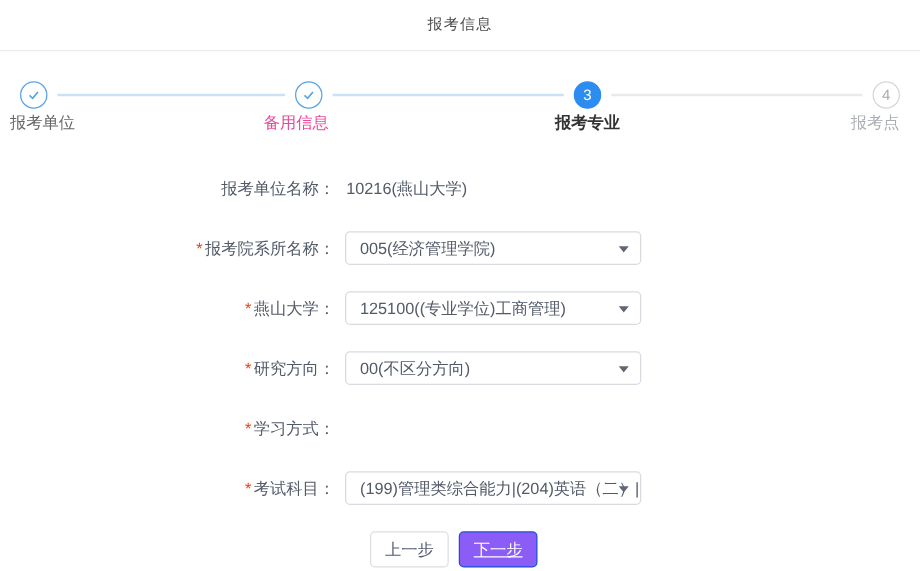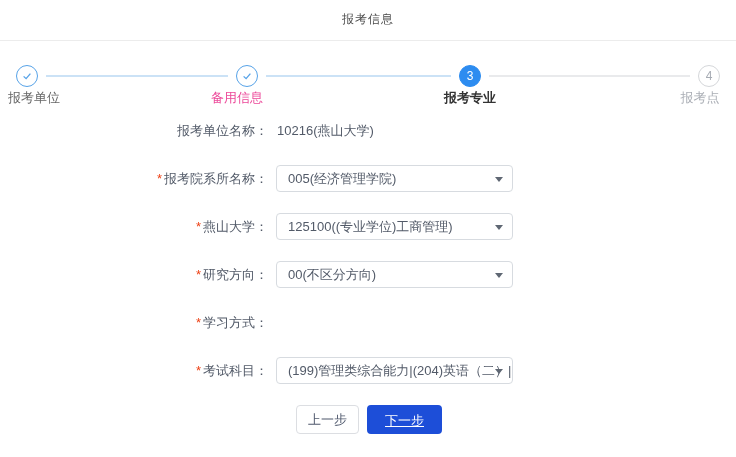--- a/index.html
+++ b/index.html
@@ -28,39 +28,39 @@
   .l2 { left:266px; width:185px; }
   .l3 { left:489px; width:201px; }
   .step-label { position:absolute; top:48px; font-size:13px; white-space:nowrap; }
   .lab1 { left:8px; color:#666; }
   .lab2 { left:237px; transform:translateX(-50%); color:#ec4899; }
   .lab3 { left:470px; transform:translateX(-50%); color:#333; font-weight:bold; }
   .lab4 { left:700px; transform:translateX(-50%); color:#aaaeb5; }
   .check-icon svg { display:block; }
 
   
-  .form { margin-top:12px; }
+  .form { margin-top:32px; }
   .form-row { display:flex; align-items:center; height:27px; margin-bottom:21px; }
   .f-label { width:268px; text-align:right; font-size:13px; color:#525a68; white-space:nowrap; }
   .req { color:#ed4014; margin-right:2px; font-size:13px; }
   .f-value { margin-left:9px; font-size:13px; color:#525a68; }
   .select-box { position:relative; margin-left:8px; width:237px; height:27px;
     border:1px solid #d7dbe0; border-radius:4px; background:#fff; cursor:pointer;
     font-size:13px; color:#525a68; line-height:25px; padding:0 18px 0 11px;
     white-space:nowrap; overflow:hidden; }
   .caret { position:absolute; right:9px; top:11px; width:0; height:0;
     border-left:4px solid transparent; border-right:4px solid transparent;
     border-top:5px solid #5f6773; }
 
   
   .footer { margin-top:8px; margin-left:276px; display:flex;padding-left:20px; }
   .btn { height:29px; padding:0 11px; font-size:13px; border-radius:4px; cursor:pointer;
     font-family:inherit; }
   .btn-default { background:#fff; border:1px solid #dcdee2; color:#515a6e; }
-  .btn-primary { background:#1d4ed8; border:7px solid #1d4ed8; color:#fff; margin-left:8px;text-decoration:underline; }
+  .btn-primary { background:#8b5cf6; border:1px solid #1d4ed8; color:#fff; margin-left:8px;text-decoration:underline; }
 </style>
 </head>
 <body>
 
 <div class="page">
 
   <div class="page-title">报考信息</div>
   <div class="divider"></div>
 
   <div class="stepper">

